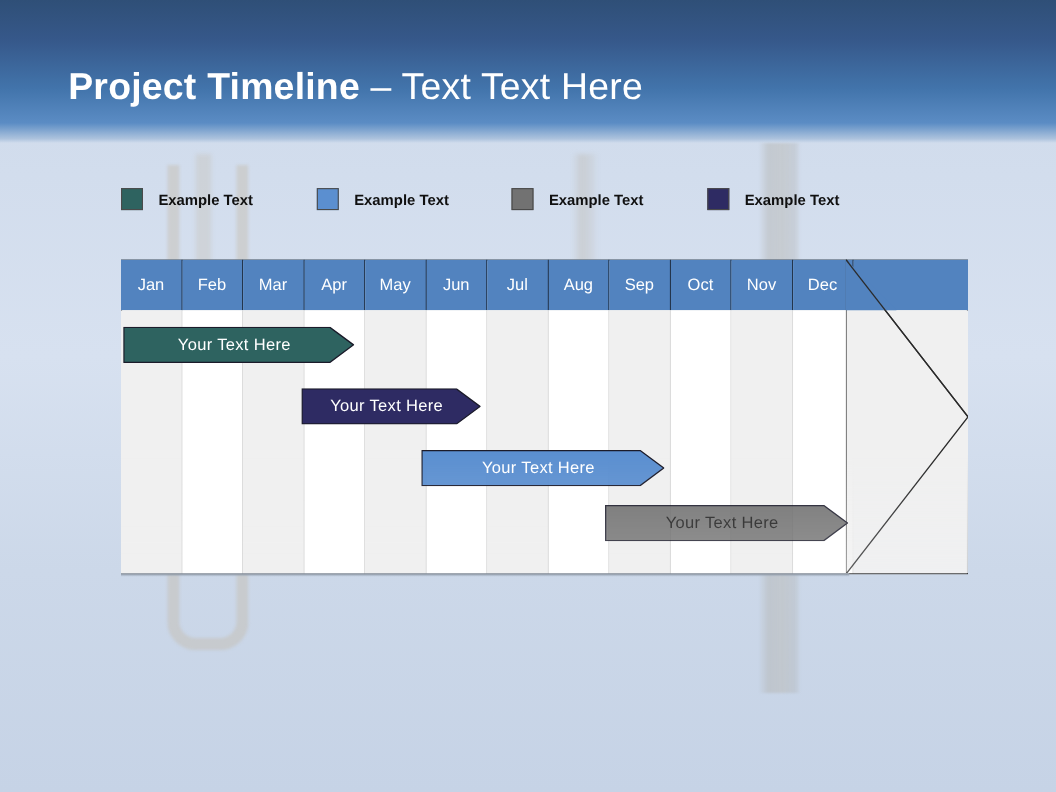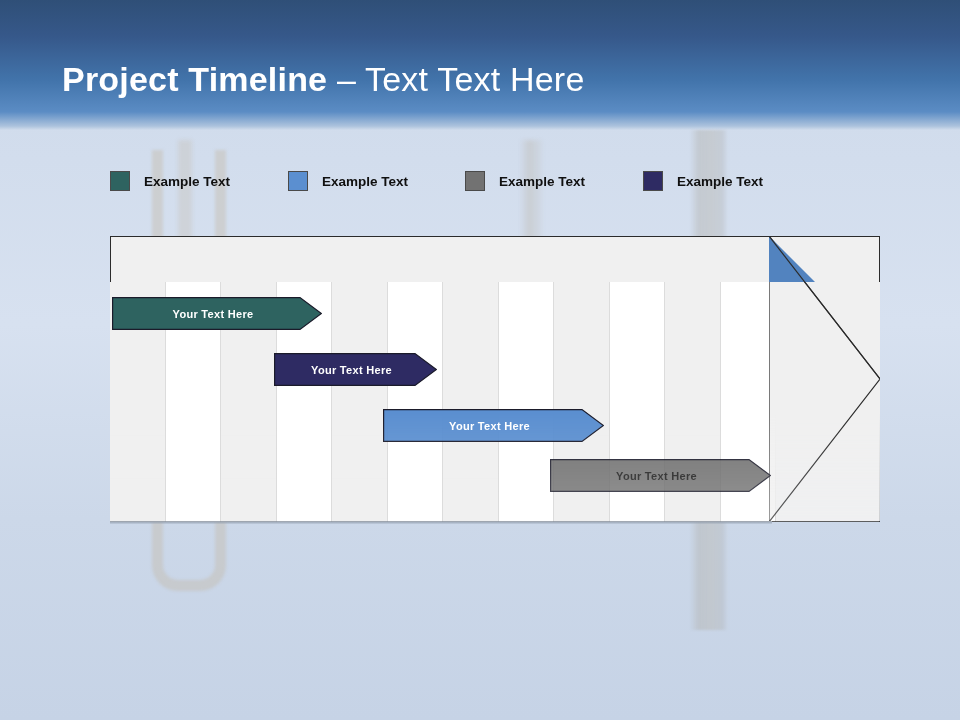--- a/index.html
+++ b/index.html
@@ -205,25 +205,24 @@
   .bar {
     position: absolute;
     height: 33px;
     display: flex;
     align-items: center;
     justify-content: center;
   }
   .bar svg { position: absolute; left: 0; top: 0; }
   .bar .bar-label {
     position: relative;
-    font-size: 11px;
+    font-size: 15px;
     white-space: nowrap;
     padding-right: 8px;
     letter-spacing: 0.3px;
-    font-weight: bold;
   }
 
   
   #reflection {
     position: absolute;
     left: 110px;
     top: 522px;
     width: 772px;
     height: 110px;
     opacity: 0.30;
@@ -297,20 +296,35 @@
         <div class="col even" style="background: rgb(255, 255, 255);"></div>
         <div class="col odd" style="background: rgb(240, 240, 240);"></div>
         <div class="col even" style="background: rgb(255, 255, 255);"></div>
         <div class="col odd" style="background: rgb(240, 240, 240);"></div>
         <div class="col even" style="background: rgb(255, 255, 255);"></div>
         <div class="col odd" style="background: rgb(240, 240, 240);"></div>
         <div class="col even" style="background: rgb(255, 255, 255);"></div>
         <div class="col odd" style="background: rgb(240, 240, 240);"></div>
         <div class="col even" style="background: rgb(255, 255, 255);"></div>
         <div class="col-tail"></div>
+      </div>
+    <div id="months">
+        <div class="month-cell" style="background: rgb(82, 131, 191); color: rgb(255, 255, 255);">Jan</div>
+        <div class="month-cell" style="background: rgb(82, 131, 191); color: rgb(255, 255, 255);">Feb</div>
+        <div class="month-cell" style="background: rgb(82, 131, 191); color: rgb(255, 255, 255);">Mar</div>
+        <div class="month-cell" style="background: rgb(82, 131, 191); color: rgb(255, 255, 255);">Apr</div>
+        <div class="month-cell" style="background: rgb(82, 131, 191); color: rgb(255, 255, 255);">May</div>
+        <div class="month-cell" style="background: rgb(82, 131, 191); color: rgb(255, 255, 255);">Jun</div>
+        <div class="month-cell" style="background: rgb(82, 131, 191); color: rgb(255, 255, 255);">Jul</div>
+        <div class="month-cell" style="background: rgb(82, 131, 191); color: rgb(255, 255, 255);">Aug</div>
+        <div class="month-cell" style="background: rgb(82, 131, 191); color: rgb(255, 255, 255);">Sep</div>
+        <div class="month-cell" style="background: rgb(82, 131, 191); color: rgb(255, 255, 255);">Oct</div>
+        <div class="month-cell" style="background: rgb(82, 131, 191); color: rgb(255, 255, 255);">Nov</div>
+        <div class="month-cell" style="background: rgb(82, 131, 191); color: rgb(255, 255, 255);">Dec</div>
+        <div class="month-tail" style="background: rgb(82, 131, 191);"></div>
       </div>
     <svg id="arrow-head" viewBox="0 0 111 286" preserveAspectRatio="none">
       <polygon points="0,0 0,286 111,143" fill="#f0f0f0" stroke="#2b2b2b" stroke-width="1.2"></polygon>
       <rect x="0" y="0" width="111" height="46" fill="none"></rect>
       <polygon points="0,0 0,46 46,46" fill="#5283bf"></polygon>
       <line x1="0" y1="0" x2="111" y2="143" stroke="#2b2b2b" stroke-width="1.2"></line>
     </svg>
     <div id="bars">
         <div class="bar" style="left: 2px; top: 61px; width: 210px;">
           <svg width="210" height="33">

